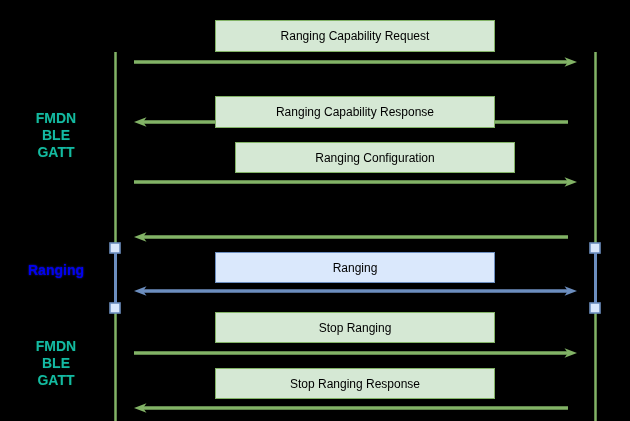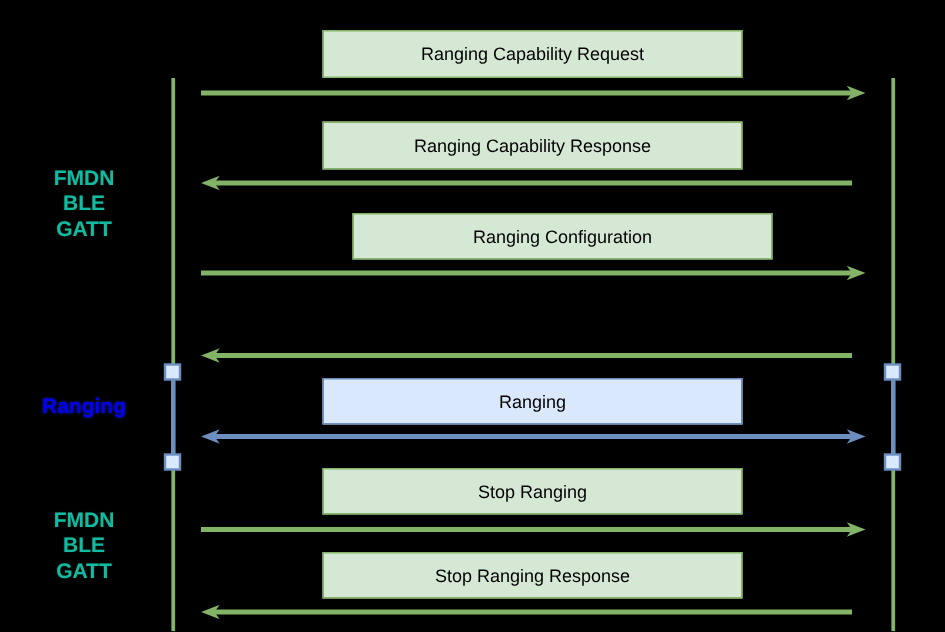--- a/index.html
+++ b/index.html
@@ -110,21 +110,21 @@
       <path d="M134,408 L146.5,403.2 L143,408 L146.5,412.8 Z" fill="#82b366"></path>
     </g>
 
     <rect x="110" y="243" width="10" height="10" fill="#dae8fc" stroke="#6c8ebf" stroke-width="1.6"></rect>
     <rect x="110" y="303" width="10" height="10" fill="#dae8fc" stroke="#6c8ebf" stroke-width="1.6"></rect>
     <rect x="590" y="243" width="10" height="10" fill="#dae8fc" stroke="#6c8ebf" stroke-width="1.6"></rect>
     <rect x="590" y="303" width="10" height="10" fill="#dae8fc" stroke="#6c8ebf" stroke-width="1.6"></rect>
   </svg>
 
   <div class="msg-box green" style="top:20px;height:32px;">Ranging Capability Request</div>
-  <div class="msg-box green" style="top:81px;height:32px;">Ranging Capability Response</div>
+  <div class="msg-box green" style="top:96px;height:32px;">Ranging Capability Response</div>
   <div class="msg-box green" style="top:142px;height:31px;margin-left:20px;">Ranging Configuration</div>
   <div class="msg-box blue" style="top:252px;height:31px;">Ranging</div>
   <div class="msg-box green" style="top:368px;height:31px;">Stop Ranging Response</div>
   <div class="msg-box green" style="top:312px;height:31px;">Stop Ranging</div>
 
   <div class="phase-label green-label" style="top:110px;">
     <span>FMDN</span>
     <span>BLE</span>
     <span>GATT</span>
   </div>

